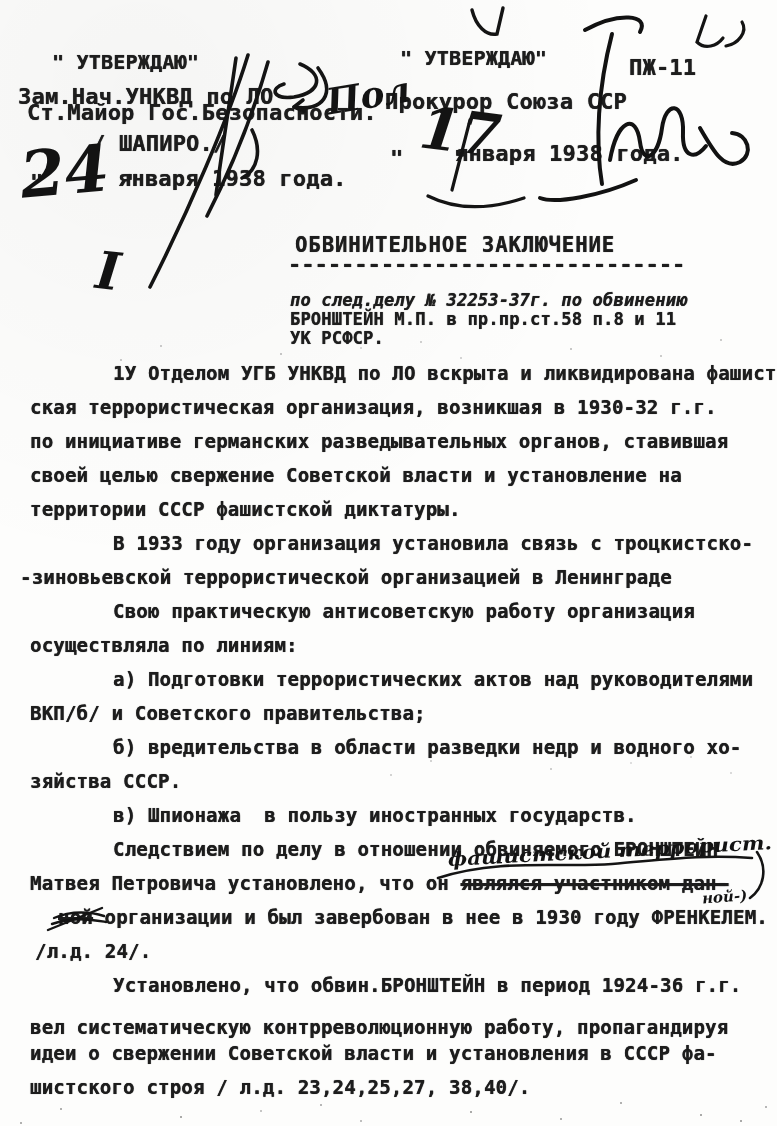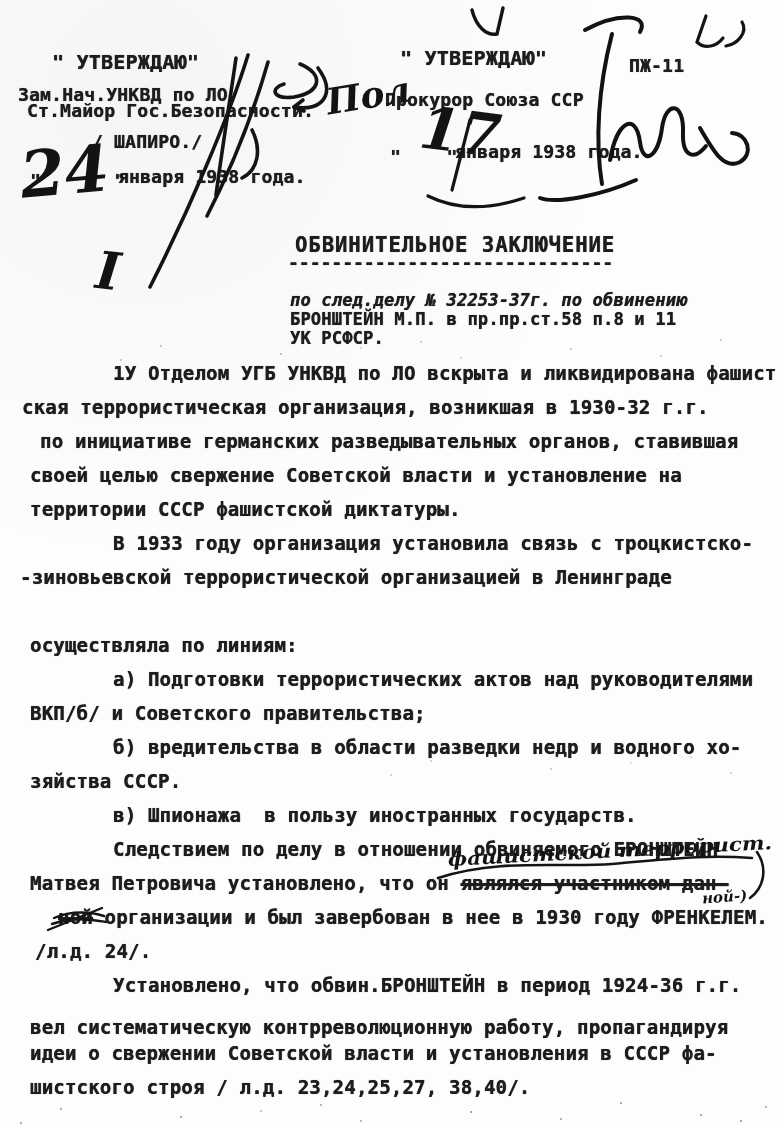--- a/index.html
+++ b/index.html
@@ -4,21 +4,21 @@
 <style>
   html,body{margin:0;padding:0;}
   body{width:777px;height:1126px;position:relative;background:#fefefe;overflow:hidden;}
   .page{position:absolute;inset:0;background:
     radial-gradient(circle at 18% 8%, rgba(0,0,0,.03), transparent 40%),
     #fdfdfc;}
   
   .tw{position:absolute;font-family:"DejaVu Sans Mono","Liberation Mono",monospace;
       font-weight:700;font-size:19px;letter-spacing:.2px;color:#1d1d1d;white-space:pre;
       text-shadow:0 0 .7px rgba(10,10,10,.85),.5px .4px 0 rgba(30,30,30,.38);}
-  .tw-sm{font-size:18px;}
+  .tw-sm{font-size:22px;}
   .tw-xs{font-size:17px;}
   .title{font-size:20.5px;letter-spacing:1px;}
   .struck{text-decoration:line-through;text-decoration-thickness:2.5px;}
   
   .hand{position:absolute;font-family:"DejaVu Serif","Liberation Serif",serif;
         font-style:italic;color:#131313;white-space:pre;}
   svg.overlay{position:absolute;left:0;top:0;pointer-events:none;}
   .speck{position:absolute;width:2px;height:2px;background:#444;border-radius:50%;opacity:.55;
     box-shadow: 120px 8px #333, 260px -4px #555, 410px 3px #333, 560px -6px #444,
                 640px 6px #333, 705px -2px #555, -40px 14px #444, 300px 12px #666,
@@ -49,26 +49,27 @@
   <div class="hand" style="left:96px;top:240px;font-size:52px;transform:rotate(6deg);font-weight:700;">I</div>
 
   <div class="tw title" style="left:295px;top:233px;">ОБВИНИТЕЛЬНОЕ ЗАКЛЮЧЕНИЕ</div>
   <div class="tw tw-sm" style="left:288px;top:252px;letter-spacing:0;">------------------------------</div>
 
   <div class="tw tw-xs" style="left:290px;top:290px;font-style:italic;">по след.делу № 32253-37г. по обвинению</div>
   <div class="tw tw-xs" style="left:290px;top:309px;">БРОНШТЕЙН М.П. в пр.пр.ст.58 п.8 и 11</div>
   <div class="tw tw-xs" style="left:290px;top:328px;">УК РСФСР.</div>
 
   <div class="tw" style="left:113px;top:362px;">1У Отделом УГБ УНКВД по ЛО вскрыта и ликвидирована фашист-</div>
-  <div class="tw" style="left:22px;top:396px;">ская террористическая организация, возникшая в 1930-32 г.г.</div>
-  <div class="tw" style="left:40px;top:430px;">по инициативе германских разведывательных органов, ставившая</div>
+  <div class="tw" style="left:30px;top:396px;">ская террористическая организация, возникшая в 1930-32 г.г.</div>
+  <div class="tw" style="left:30px;top:430px;">по инициативе германских разведывательных органов, ставившая</div>
   <div class="tw" style="left:30px;top:464px;">своей целью свержение Советской власти и установление на</div>
   <div class="tw" style="left:30px;top:498px;">территории СССР фашистской диктатуры.</div>
   <div class="tw" style="left:113px;top:532px;">В 1933 году организация установила связь с троцкистско-</div>
   <div class="tw" style="left:20px;top:566px;">-зиновьевской террористической организацией в Ленинграде</div>
+  <div class="tw" style="left:113px;top:600px;">Свою практическую антисоветскую работу организация</div>
   <div class="tw" style="left:30px;top:634px;">осуществляла по линиям:</div>
   <div class="tw" style="left:113px;top:668px;">а) Подготовки террористических актов над руководителями</div>
   <div class="tw" style="left:30px;top:702px;">ВКП/б/ и Советского правительства;</div>
   <div class="tw" style="left:113px;top:736px;">б) вредительства в области разведки недр и водного хо-</div>
   <div class="tw" style="left:30px;top:770px;">зяйства СССР.</div>
   <div class="tw" style="left:113px;top:804px;">в) Шпионажа  в пользу иностранных государств.</div>
   <div class="tw" style="left:113px;top:838px;">Следствием по делу в отношении обвиняемого БРОНШТЕЙН</div>
 
   <div class="tw" style="left:30px;top:872px;"><span>Матвея Петровича установлено, что он </span><span class="struck">являлся участником дан-</span></div>
 

